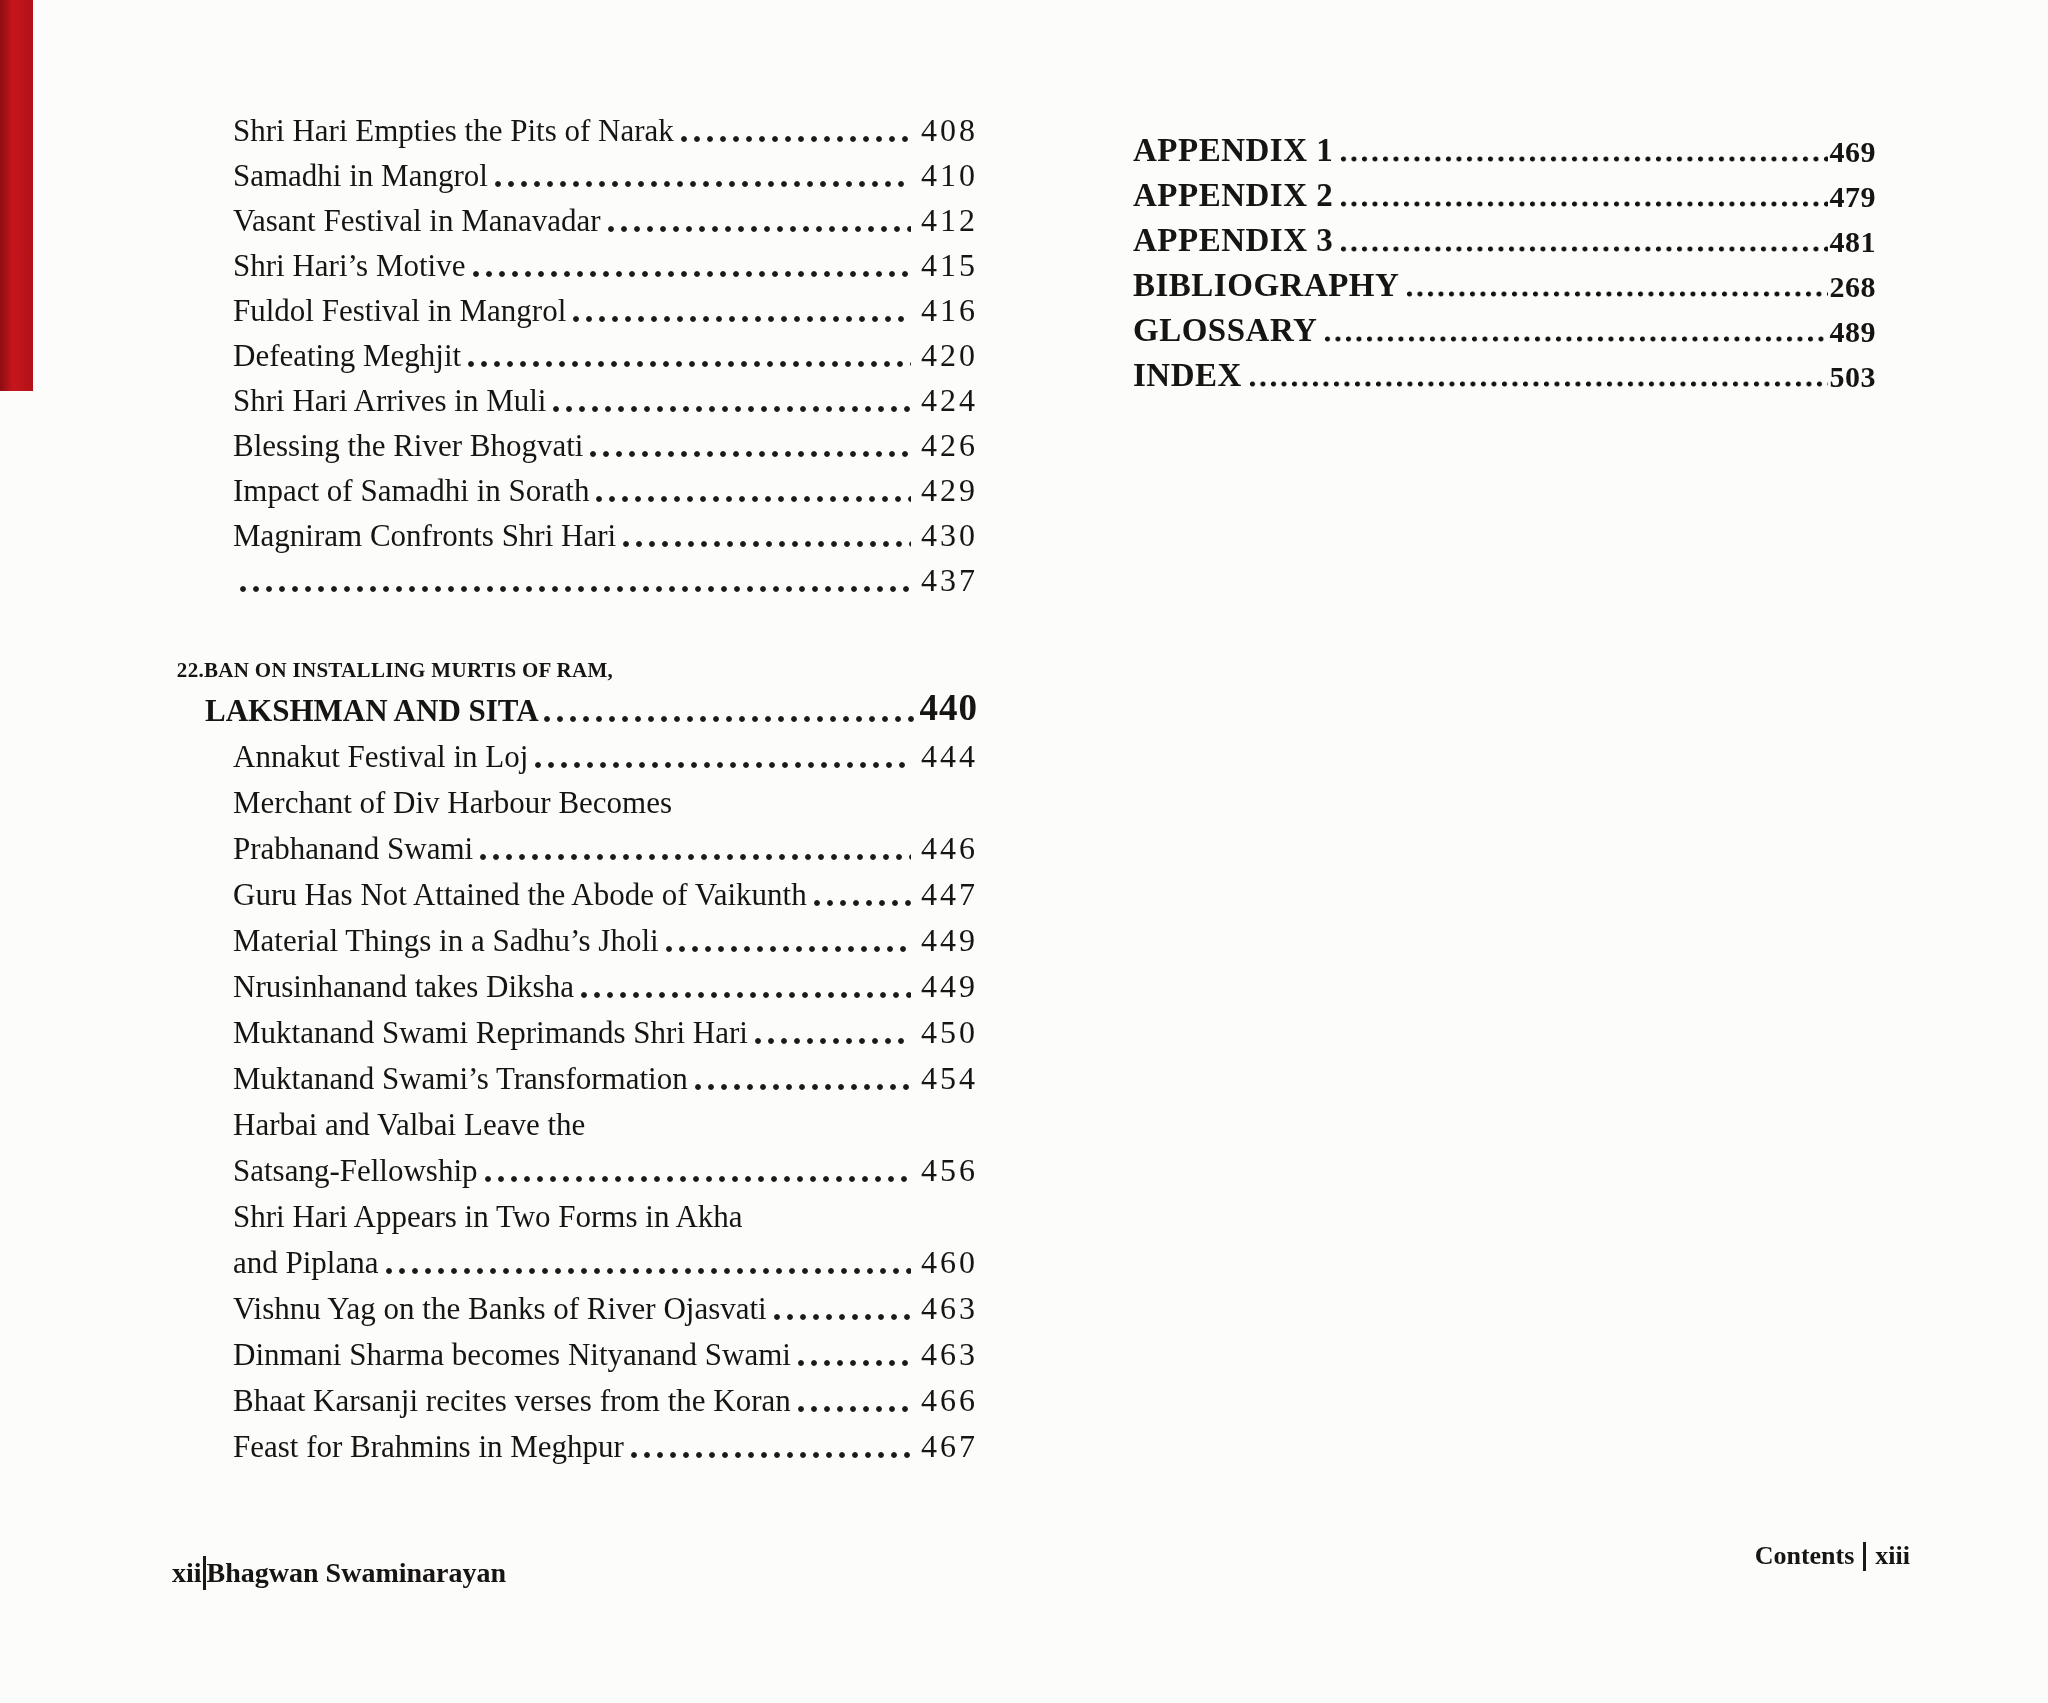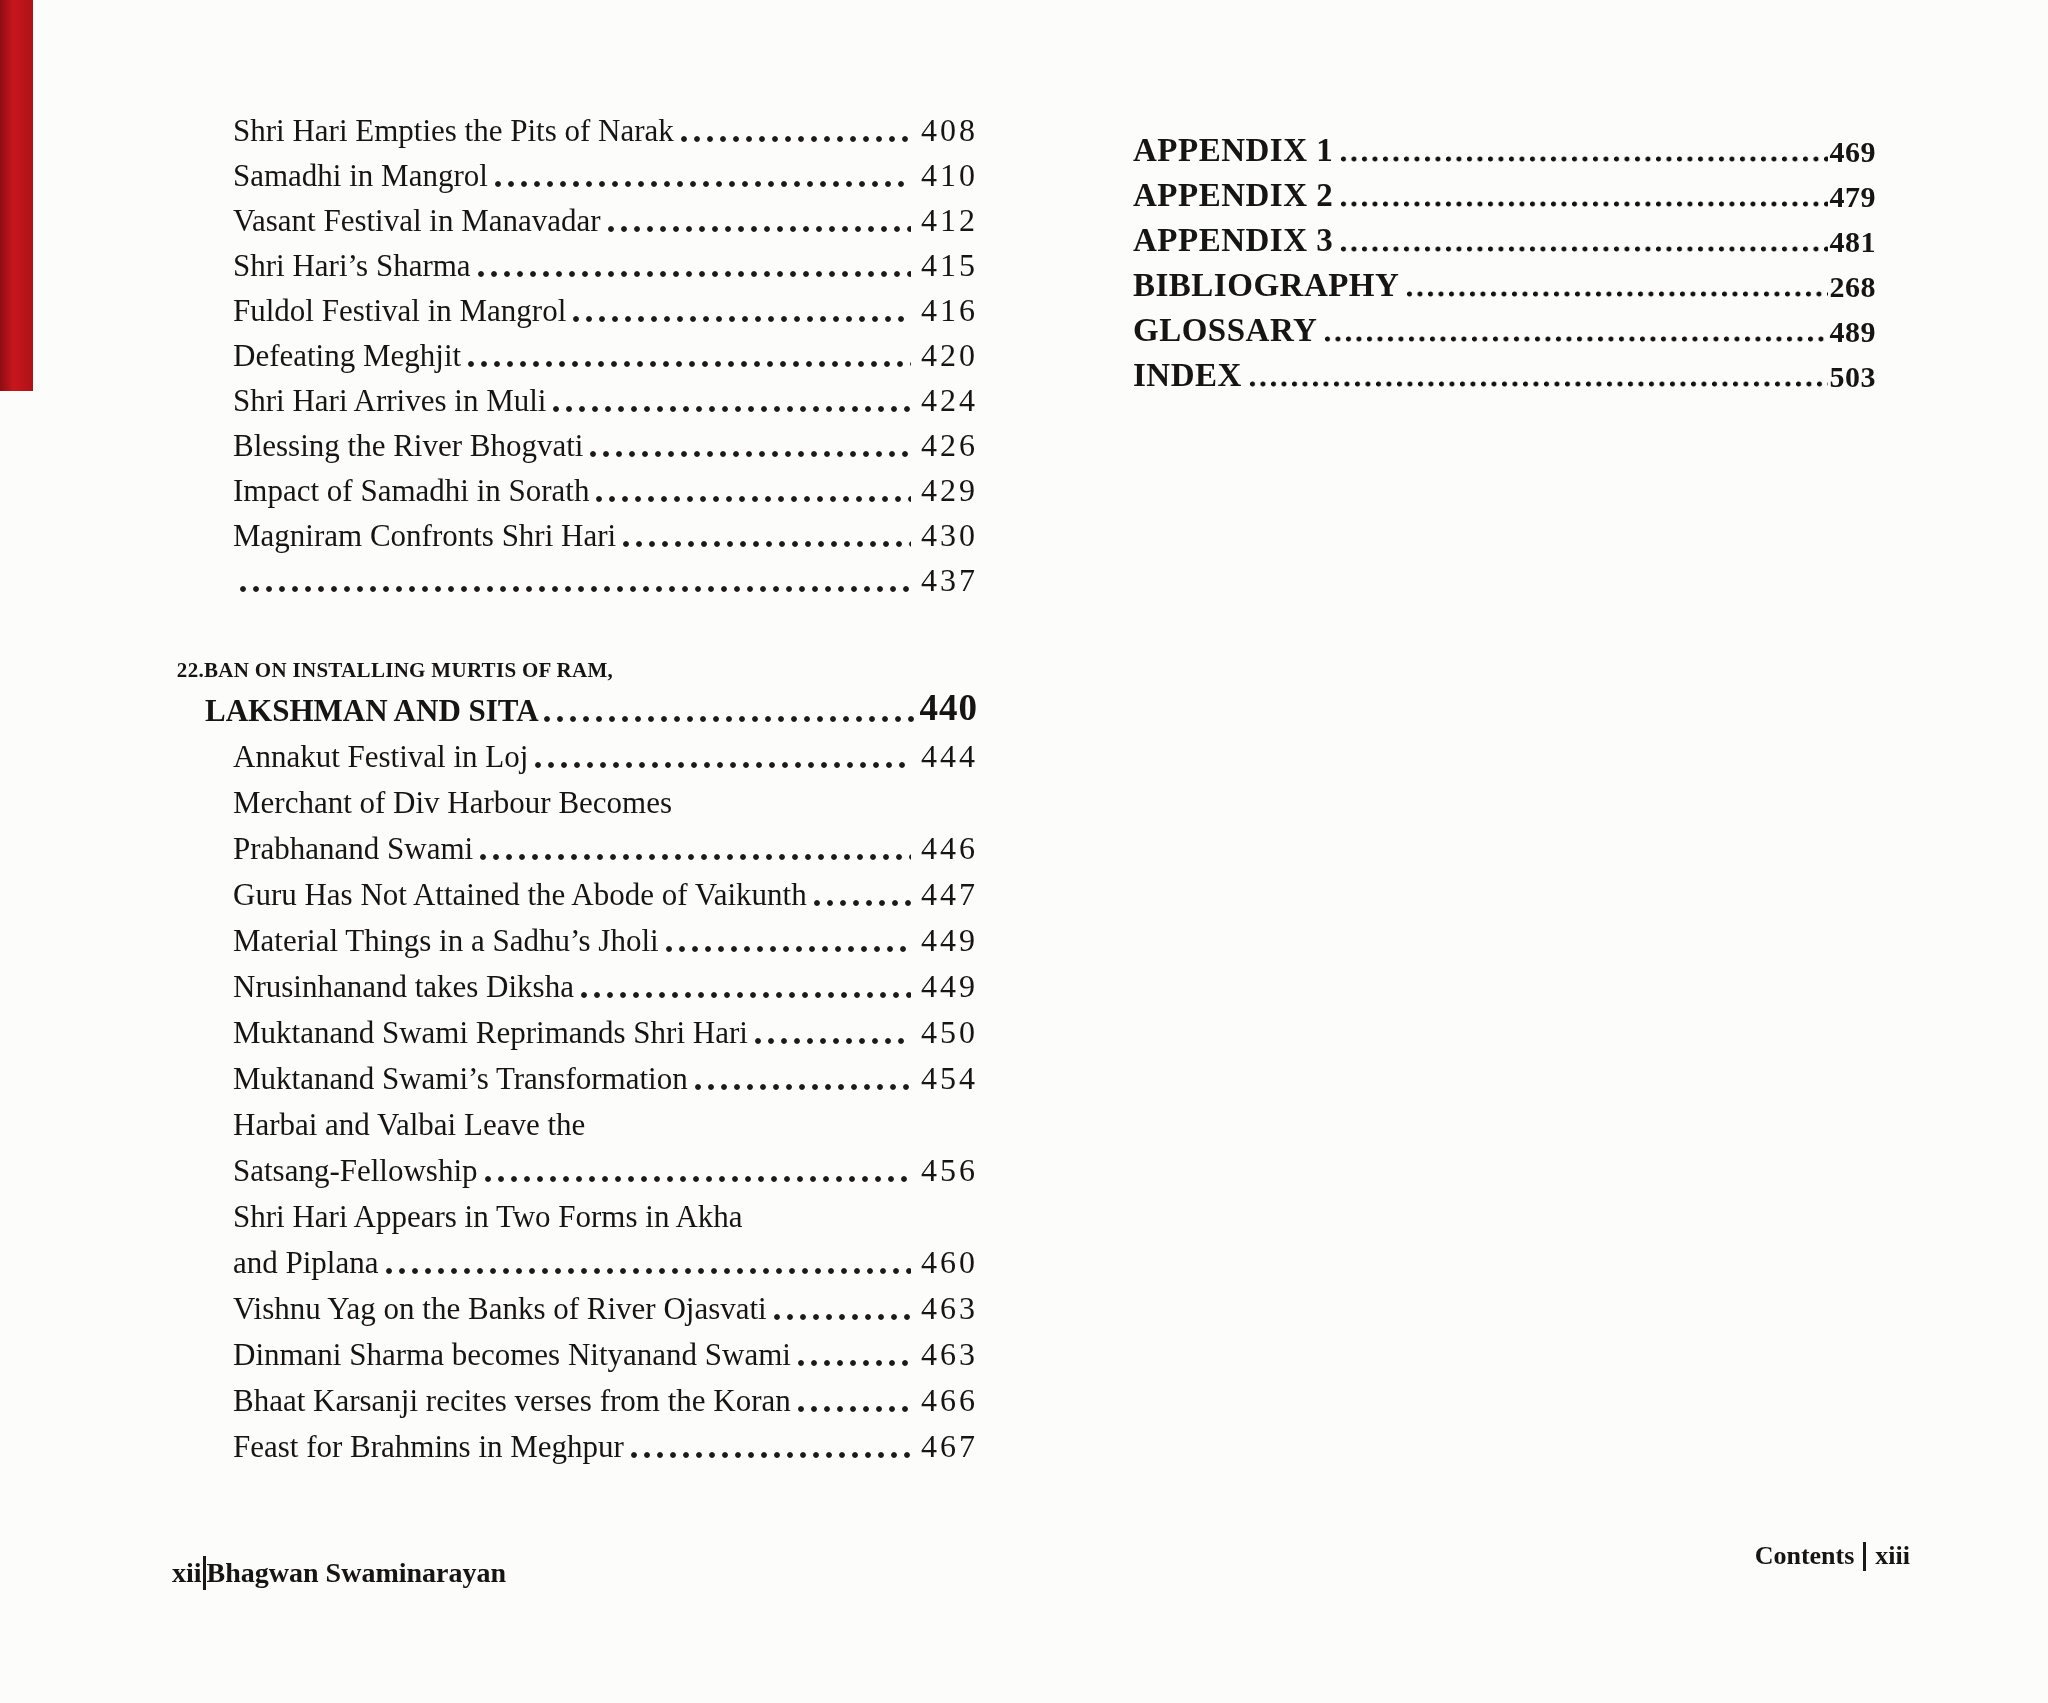--- a/index.html
+++ b/index.html
@@ -70,21 +70,21 @@
         <span class="t">Samadhi in Mangrol</span>
         <span class="dots"></span>
         <span class="num">410</span>
       </li>
       <li class="toc-row">
         <span class="t">Vasant Festival in Manavadar</span>
         <span class="dots"></span>
         <span class="num">412</span>
       </li>
       <li class="toc-row">
-        <span class="t">Shri Hari’s Sharma</span>
+        <span class="t">Shri Hari’s Motive</span>
         <span class="dots"></span>
         <span class="num">415</span>
       </li>
       <li class="toc-row">
         <span class="t">Fuldol Festival in Mangrol</span>
         <span class="dots"></span>
         <span class="num">416</span>
       </li>
       <li class="toc-row">
         <span class="t">Defeating Meghjit</span>

